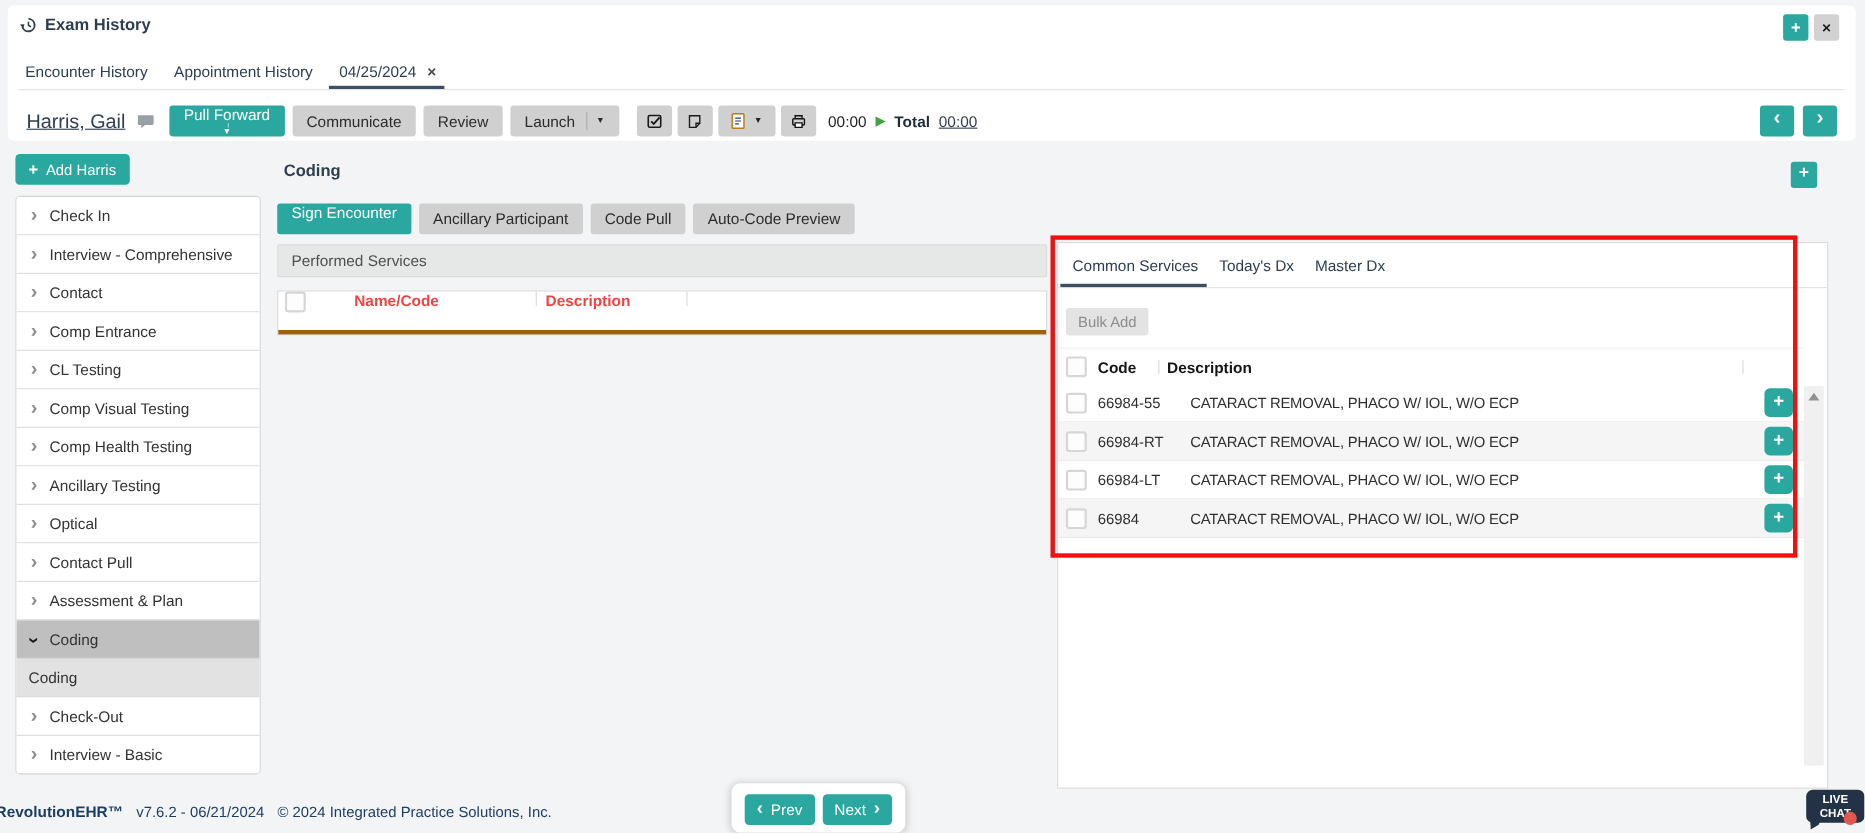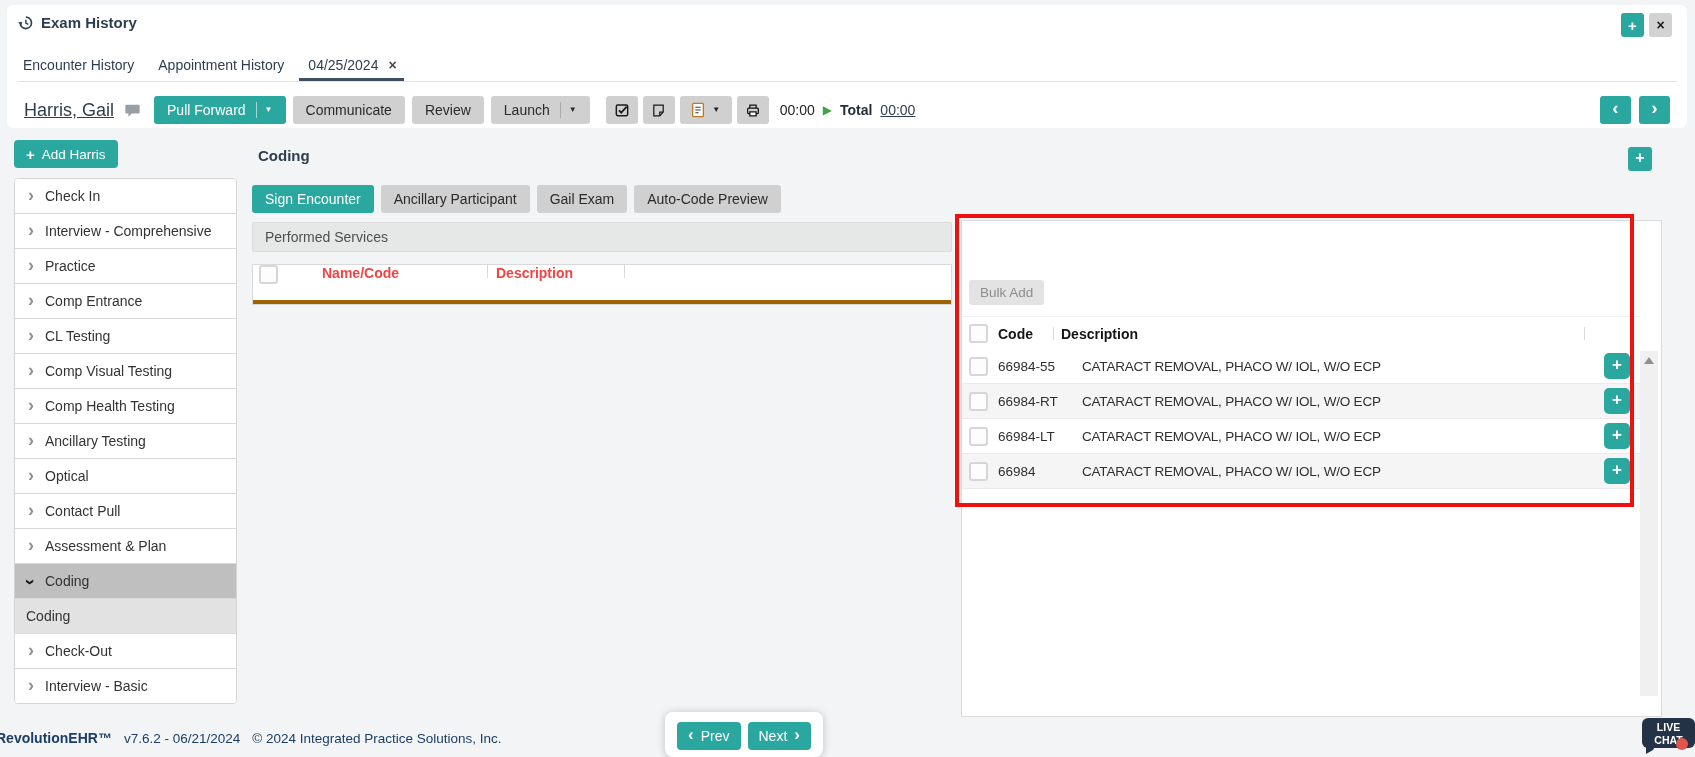--- a/index.html
+++ b/index.html
@@ -24,21 +24,21 @@
   .tab{position:relative;display:flex;align-items:center;cursor:pointer;}
   .tab.active::after{content:"";position:absolute;left:-9px;right:-7px;bottom:-8px;height:3px;background:#3d4f63;}
   .tab-close{margin-left:10px;font-size:14px;color:#4a4a4a;font-weight:bold;line-height:1;}
   .tabs-divider{position:absolute;left:10px;right:10px;top:76px;height:1px;background:#e1e3e5;}
 
   
   .toolbar{position:absolute;left:17px;top:91px;height:28px;display:flex;align-items:center;}
   .patient-link{font-size:18px;color:#2d3e50;text-decoration:underline;margin-right:10px;white-space:nowrap;}
   .comment-icon{display:flex;margin-right:13px;}
   .btn{height:28px;border:none;border-radius:3px;font-size:14px;padding:0 13px;display:inline-flex;align-items:center;white-space:nowrap;}
-  .btn.teal{background:#2aa8a0;color:#fff;}
+  .btn.teal{background:#2aa8a0;color:#fff;flex-direction:column;}
   .btn.gray{background:#d0d0d0;color:#2b2b2b;}
   .btn + .btn{margin-left:7px;}
   .split .sep{width:1px;height:16px;background:rgba(255,255,255,.55);margin:0 8px 0 10px;}
   .split .sep.dark{background:rgba(0,0,0,.18);}
   .caret{font-size:8px;line-height:1;}
   .icon-btn{width:32px;height:28px;background:#d0d0d0;border:none;border-radius:3px;display:inline-flex;align-items:center;justify-content:center;margin-left:5px;padding:0;}
   .icon-btn.first{margin-left:16px;}
   .icon-btn.wide{width:52px;gap:7px;}
   .timer{display:flex;align-items:center;margin-left:11px;gap:8px;font-size:14px;color:#222;white-space:nowrap;}
   .play{color:#43a047;font-size:12px;line-height:1;}
@@ -231,21 +231,21 @@
       <span class="side-label">Check In</span>
     </div>
 
     <div class="side-item parent">
       <span class="chevron">›</span>
       <span class="side-label">Interview - Comprehensive</span>
     </div>
 
     <div class="side-item parent">
       <span class="chevron">›</span>
-      <span class="side-label">Practice</span>
+      <span class="side-label">Contact</span>
     </div>
 
     <div class="side-item parent">
       <span class="chevron">›</span>
       <span class="side-label">Comp Entrance</span>
     </div>
 
     <div class="side-item parent">
       <span class="chevron">›</span>
       <span class="side-label">CL Testing</span>
@@ -303,37 +303,42 @@
   </div>
 
 <div class="coding-title">Coding</div>
 <button class="main-add">
     <span>+</span>
   </button>
 
 <div class="coding-btns">
   <button class="btn teal">Sign Encounter</button>
   <button class="btn gray">Ancillary Participant</button>
-  <button class="btn gray">Gail Exam</button>
+  <button class="btn gray">Code Pull</button>
   <button class="btn gray">Auto-Code Preview</button>
 </div>
 
 <div class="ps-bar">Performed Services</div>
 
 <div class="ps-table">
   <div class="ps-head">
     <span class="cb"></span>
     <span class="col-namecode">Name/Code</span>
     <span class="hsep"></span>
     <span class="col-desc-h">Description</span>
     <span class="hsep"></span>
   </div>
 </div>
 
 <div class="right-panel">
+  <div class="rp-tabs">
+    <div class="rp-tab active">Common Services</div>
+    <div class="rp-tab">Today's Dx</div>
+    <div class="rp-tab">Master Dx</div>
+  </div>
 
   <button class="bulk-add">Bulk Add</button>
 
   <div class="svc-head">
     <span class="cb"></span>
     <span class="svc-col-code">Code</span>
     <span class="hsep"></span>
     <span class="svc-col-desc">Description</span>
     <span class="hsep"></span>
     <span class="svc-actions-h"></span>

